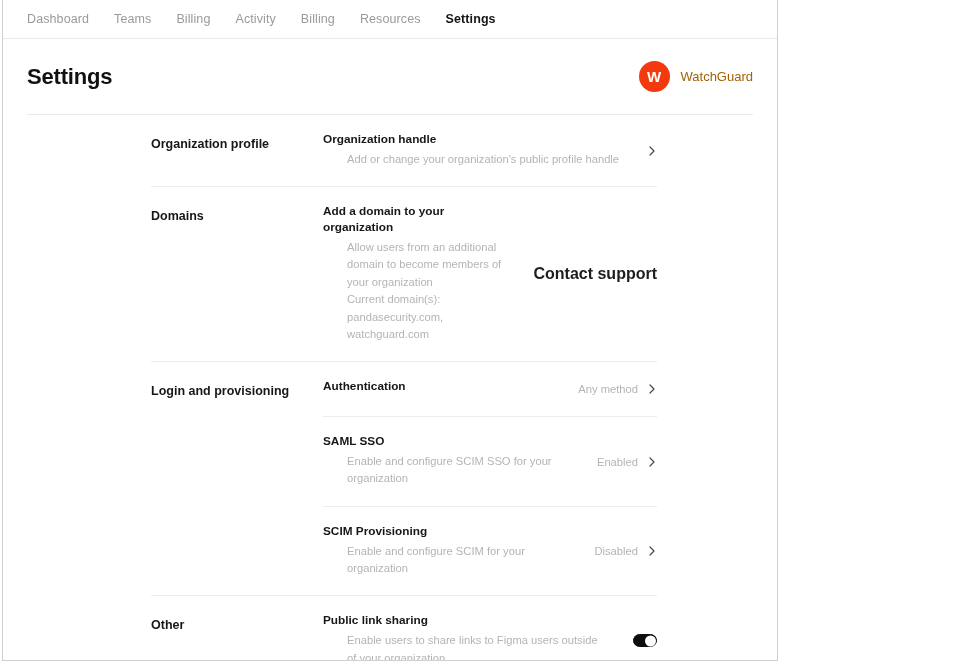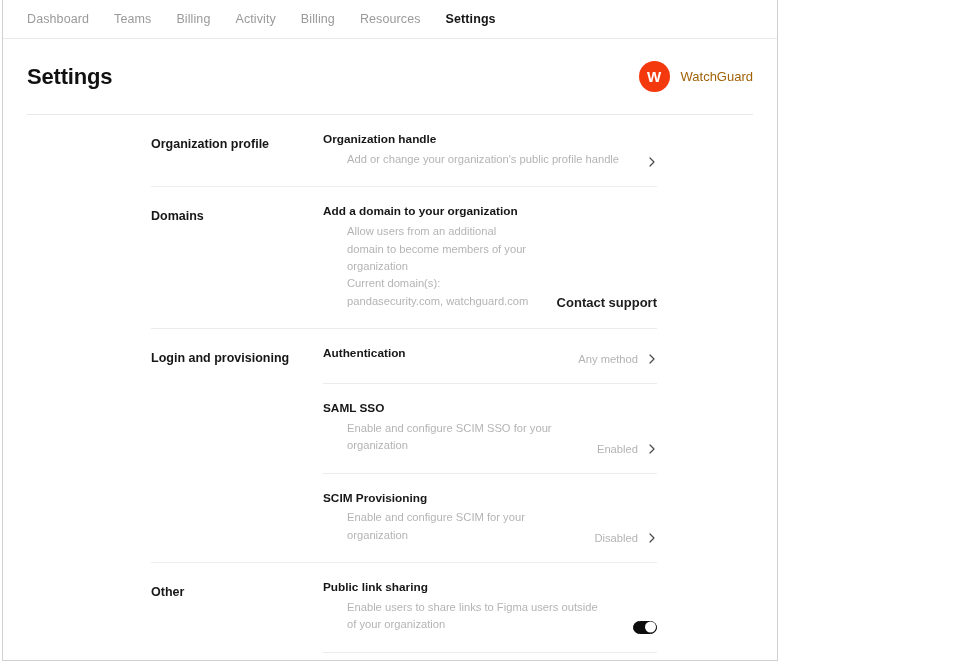--- a/index.html
+++ b/index.html
@@ -118,21 +118,21 @@
     padding-top: 21px;
     line-height: 1.3;
   }
   .section-rows {
     flex: 1 1 auto;
     min-width: 0;
   }
 
   .row {
     display: flex;
-    align-items: flex-end;
+    align-items: center;
     padding: 17px 0 18px 0;
     min-height: 52px;
     gap: 9px;
   }
   .row + .row { border-top: 1px solid #ececec; }
 
   .row-main { flex: 1 1 auto; min-width: 0; }
   .row-title {
     font-size: 11.8px;
     font-weight: 700;
@@ -154,21 +154,21 @@
     gap: 9px;
     padding-top: 1px;
     margin-left: 18px;
     white-space: nowrap;
   }
   .aside-value {
     font-size: 11.2px;
     color: #b4b4b4;
   }
   .aside-link {
-    font-size: 13px;
+    font-size: 16px;
     font-weight: 700;
     color: #1d1d1d;
     cursor: pointer;
   }
   .chev {
     width: 10px;
     height: 12px;
     display: block;
     color: #4a4a4a;
   }

